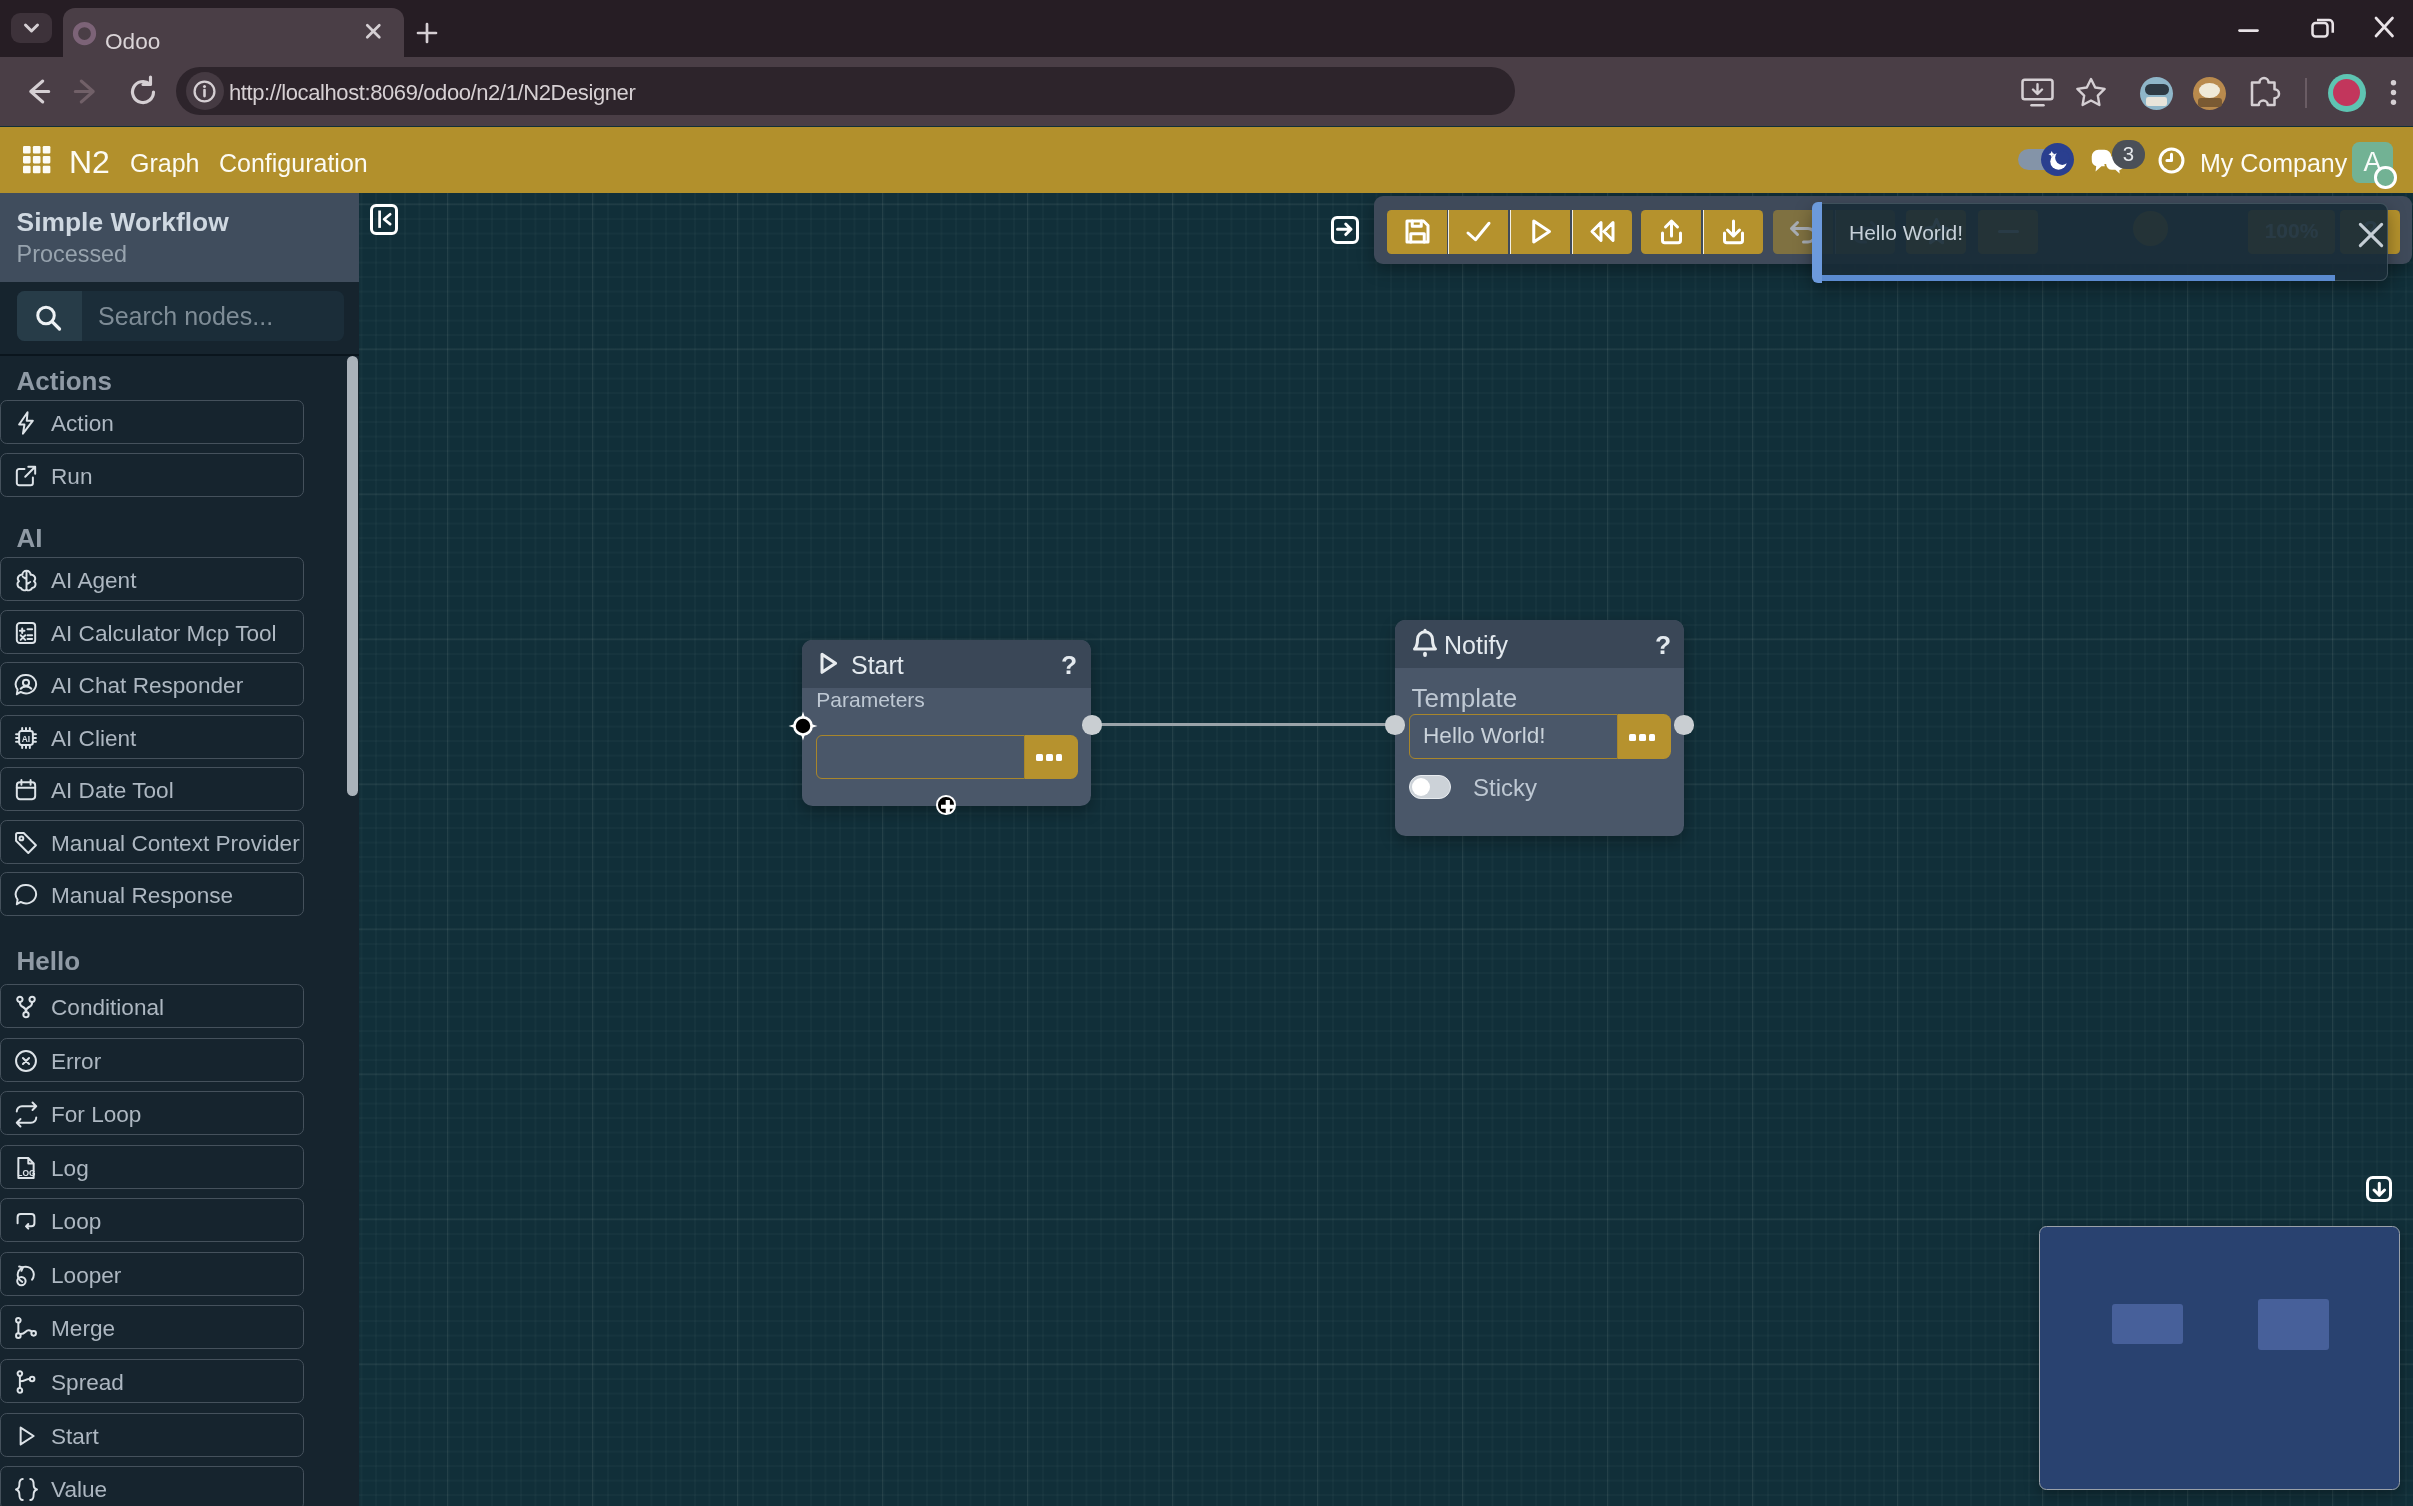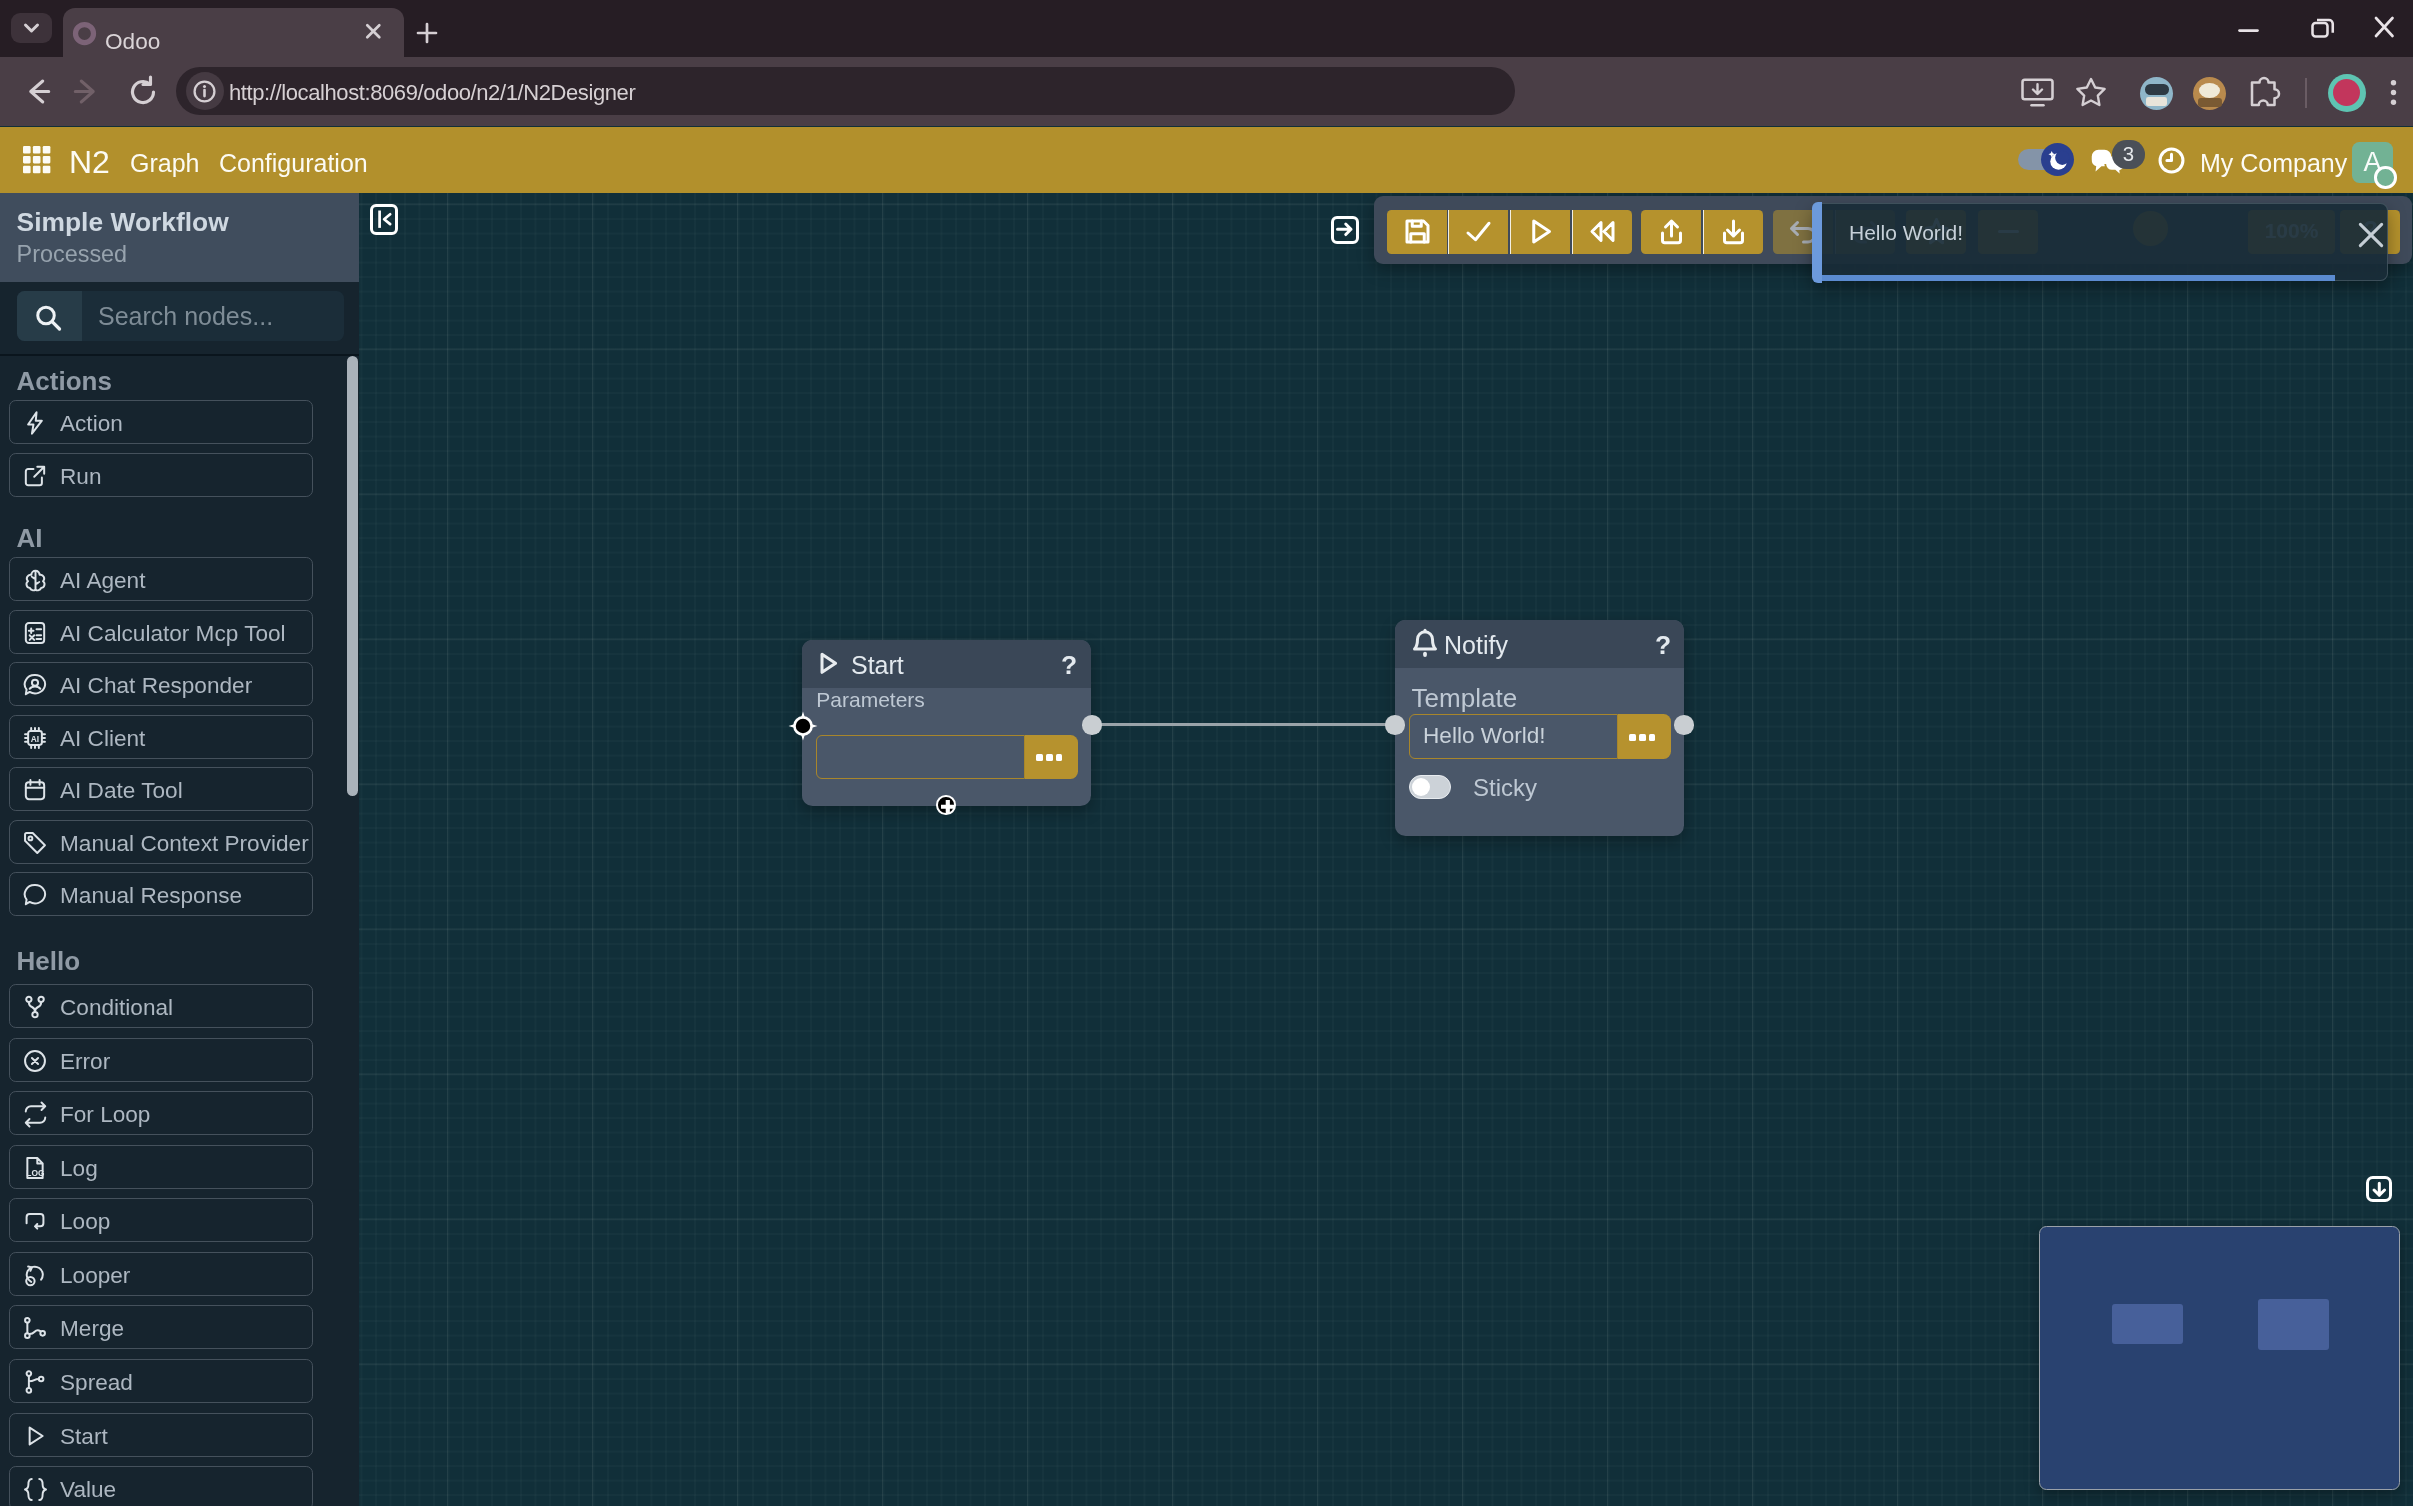--- a/index.html
+++ b/index.html
@@ -24,21 +24,21 @@
 
 #sidebar { left:0; top:193px; width:359px; height:1314px; background:#16242e; }
 #sideheader { left:0; top:0; width:359px; height:89px; background:#404d5d; }
 #sh1 { left:16.6px; top:13.6px; color:#cfd8e1; font-size:26.4px; font-weight:bold; }
 #sh2 { left:16.6px; top:48px; color:#97a3ae; font-size:23.4px; }
 #searchbox { left:16.6px; top:98px; width:327px; height:50px; background:#1b2d39; border-radius:7.5px; overflow:hidden; }
 #searchicon { position:absolute; left:0; top:0; width:65px; height:50px; background:#273c48; }
 #searchph { left:98px; top:109px; color:#7e8c96; font-size:25px; }
 #sidedivider { left:0; top:161px; width:359px; height:2.3px; background:#0a151d; }
 .sechead { color:#8f9aa5; font-size:26px; font-weight:bold; }
-.item { position:absolute; left:9px; width:304px; height:44px; border:1.5px solid #45515c; border-radius:6.8px; white-space:nowrap; }
+.item { position:absolute; left:0; width:304px; height:44px; border:1.5px solid #45515c; border-radius:6.8px; white-space:nowrap; }
 .item .lbl { position:absolute; left:50px; top:9.8px; color:#adb7c1; font-size:22.6px; }
 .item svg { position:absolute; left:12px; top:9px; }
 #scrollthumb { left:347px; top:163px; width:11.3px; height:440px; background:#aab2ba; border-radius:6px; }
 
 
 #canvas { left:359px; top:193px; width:2054px; height:1314px; background-color:#112f39; overflow:hidden;
   background-image: linear-gradient(rgba(195,210,200,0.09) 1.5px, transparent 1.5px),
                     linear-gradient(90deg, rgba(195,210,200,0.09) 1.5px, transparent 1.5px),
                     linear-gradient(rgba(170,195,190,0.035) 1.5px, transparent 1.5px),
                     linear-gradient(90deg, rgba(170,195,190,0.035) 1.5px, transparent 1.5px);
@@ -247,21 +247,21 @@
         </svg>
         <span class="lbl">AI Client</span>
       </div>
       <div class="item" style="top:574px;">
         <svg width="26" height="26" viewBox="0 0 34 34">
           <rect x="5" y="7" width="24" height="22" rx="4" stroke="#dde3e8" stroke-width="2.6" fill="none" stroke-linecap="round" stroke-linejoin="round"></rect>
           <path d="M5 14 h24 M11 4 v6 M23 4 v6" stroke="#dde3e8" stroke-width="2.6" fill="none" stroke-linecap="round" stroke-linejoin="round"></path>
         </svg>
         <span class="lbl">AI Date Tool</span>
       </div>
-      <div class="item" style="top:627px;border-radius:8px;">
+      <div class="item" style="top:627px;">
         <svg width="26" height="26" viewBox="0 0 34 34">
           <path d="M4 14 V6 a2 2 0 0 1 2 -2 h8 l16 16 -10 10 -16 -16 z" stroke="#dde3e8" stroke-width="2.6" fill="none" stroke-linecap="round" stroke-linejoin="round"></path>
           <circle cx="11" cy="11" r="2.5" stroke="#dde3e8" stroke-width="2.6" fill="none" stroke-linecap="round" stroke-linejoin="round"></circle>
         </svg>
         <span class="lbl">Manual Context Provider</span>
       </div>
       <div class="item" style="top:679px;">
         <svg width="26" height="26" viewBox="0 0 34 34">
           <path d="M17 4 a13 12 0 1 1 -7 22 l-5 3 1 -6 a13 12 0 0 1 11 -19 z" stroke="#dde3e8" stroke-width="2.6" fill="none" stroke-linecap="round" stroke-linejoin="round"></path>
         </svg>

